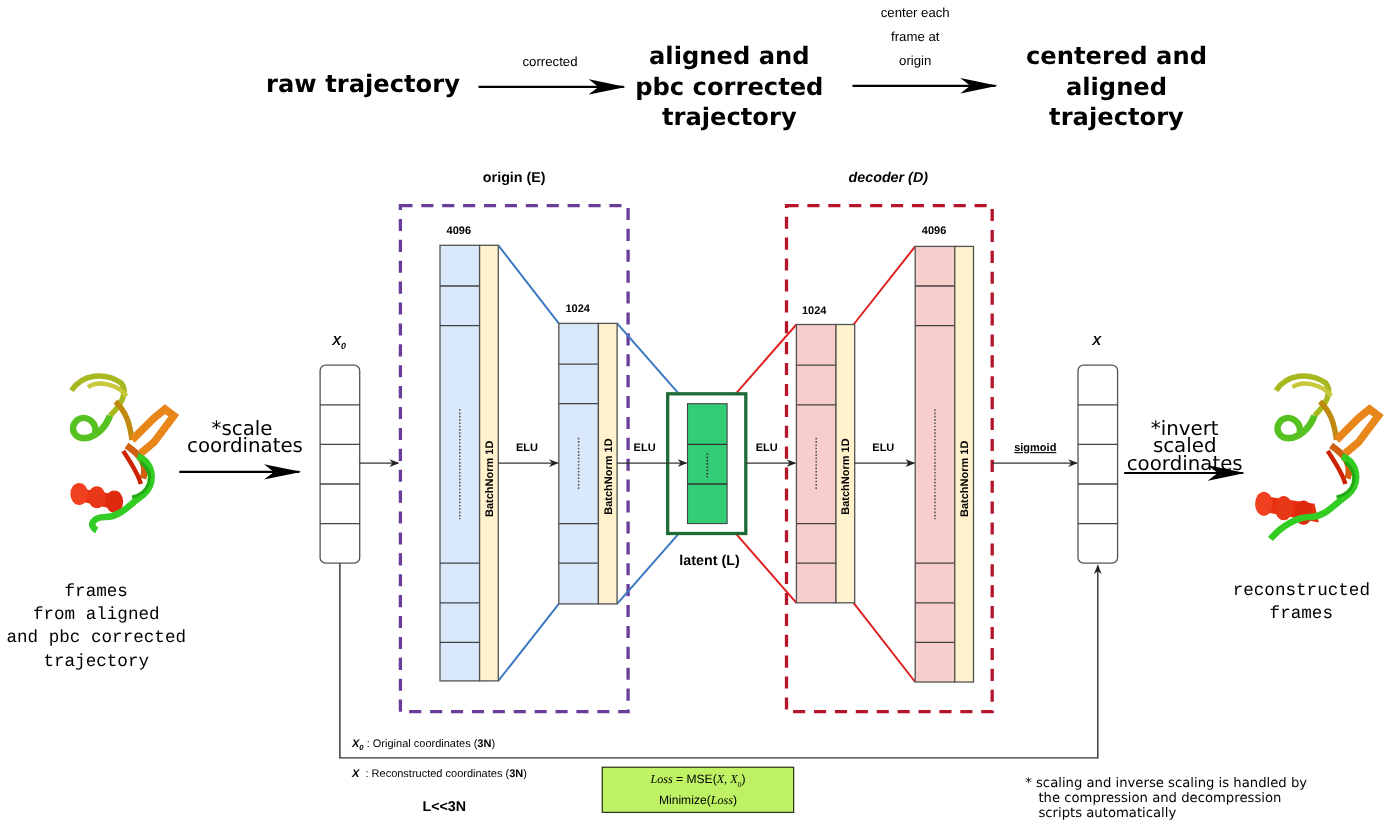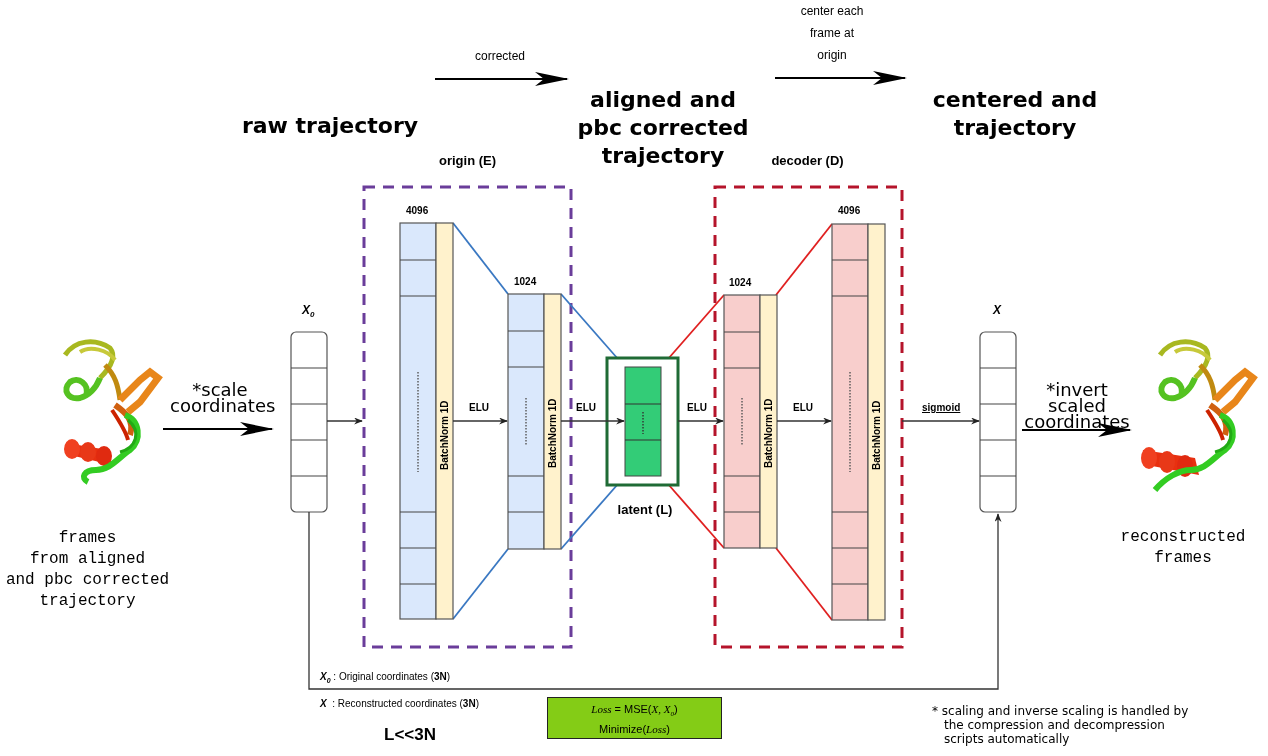--- a/index.html
+++ b/index.html
@@ -1,26 +1,26 @@
 <!DOCTYPE html>
 <html><head>
 <meta charset="utf-8">
 <style>
   html, body { margin: 0; padding: 0; background: #ffffff; }
   body { width: 1268px; height: 756px; position: relative; overflow: hidden; font-family: "DejaVu Sans", sans-serif; color: #000; }
   .abs { position: absolute; }
-  .title-bold { font-family: "DejaVu Sans", sans-serif; font-weight: bold; font-size: 22px; text-align: center; line-height: 28px; margin-top: 48px; }
+  .title-bold { font-family: "DejaVu Sans", sans-serif; font-weight: bold; font-size: 22px; text-align: center; line-height: 28px; }
   .step-label { font-family: Liberation Sans, sans-serif; font-size: 12px; text-align: center; line-height: 22px; }
   .net-label { font-family: "Liberation Sans", sans-serif; font-weight: bold; font-size: 13px; text-align: center; }
   .small-bold { font-family: "Liberation Sans", sans-serif; font-weight: bold; font-size: 10px; }
   .caption { font-family: Liberation Mono, monospace; font-size: 16px; text-align: center; line-height: 21px; }
   .arrow-label { font-family: "DejaVu Sans", sans-serif; font-size: 18px; text-align: center; line-height: 16px; }
   .legend { font-family: "Liberation Sans", sans-serif; font-size: 10px; }
   .note { font-family: "DejaVu Sans", sans-serif; font-size: 12px; line-height: 14px; }
-  .loss-box { border: 1.5px solid #222; background: #84cc16; font-family: "Liberation Serif", serif; font-size: 11px; text-align: center; line-height: 15px; }
+  .loss-box { border: 1.5px solid #222; background: #bef264; font-family: "Liberation Serif", serif; font-size: 11px; text-align: center; line-height: 15px; }
   svg text { font-family: "Liberation Sans", sans-serif; }
   .bn-text { font-family: "Liberation Sans", sans-serif; font-weight: bold; font-size: 10px; }
 </style>
 </head>
 <body>
 
 <div class="abs title-bold" style="left:235px; top:64px; width:190px;">raw trajectory</div>
 
 <div class="abs step-label" style="left:430px; top:45px; width:140px;">corrected</div>
 
@@ -31,20 +31,21 @@
 </div>
 
 <div class="abs step-label" style="left:772px; top:0px; width:120px;">
   <div>center each</div>
   <div>frame at</div>
   <div>origin</div>
 </div>
 
 <div class="abs title-bold" style="left:915px; top:38px; width:200px;">
   <div>centered and</div>
+  <div>aligned</div>
   <div>trajectory</div>
 </div>
 
 <svg class="abs" style="left:0; top:0;" width="1268" height="756" viewBox="0 0 1268 756">
   <defs>
     <marker id="bigArrow" viewBox="0 0 20 12" refX="18" refY="6" markerWidth="20" markerHeight="12" markerUnits="userSpaceOnUse" orient="auto">
       <path d="M0,0 L20,6 L0,12 L6,6 Z" fill="#000"></path>
     </marker>
     <marker id="smallArrow" viewBox="0 0 10 8" refX="9" refY="4" markerWidth="9" markerHeight="7" markerUnits="userSpaceOnUse" orient="auto">
       <path d="M0,0 L10,4 L0,8 L3,4 Z" fill="#222"></path>
@@ -198,21 +199,21 @@
     <path d="M128,420 C142,432 136,448 120,452" fill="none" stroke="#22aa15" stroke-width="3"></path>
   </g>
 
   <text class="bn-text" transform="translate(448,470) rotate(-90)" font-weight="bold" font-size="10">BatchNorm 1D</text>
   <text class="bn-text" transform="translate(556,468) rotate(-90)" font-weight="bold" font-size="10">BatchNorm 1D</text>
   <text class="bn-text" transform="translate(772,468) rotate(-90)" font-weight="bold" font-size="10">BatchNorm 1D</text>
   <text class="bn-text" transform="translate(880,470) rotate(-90)" font-weight="bold" font-size="10">BatchNorm 1D</text>
 </svg>
 
 <div class="abs net-label" style="left:395px; top:153px; width:145px;">origin (E)</div>
-<div class="abs net-label" style="left:735px; top:153px; width:145px;">decoder (D)</div>
+<div class="abs net-label" style="left:735px; top:153px; width:145px;font-style:italic;">decoder (D)</div>
 
 <div class="abs small-bold" style="left:406px; top:205px;">4096</div>
 <div class="abs small-bold" style="left:514px; top:276px;">1024</div>
 <div class="abs small-bold" style="left:729px; top:277px;">1024</div>
 <div class="abs small-bold" style="left:838px; top:205px;">4096</div>
 
 <div class="abs small-bold" style="left:469px; top:402px;">ELU</div>
 <div class="abs small-bold" style="left:576px; top:402px;">ELU</div>
 <div class="abs small-bold" style="left:687px; top:402px;">ELU</div>
 <div class="abs small-bold" style="left:793px; top:402px;">ELU</div>
@@ -244,21 +245,21 @@
   <div>reconstructed</div>
   <div>frames</div>
 </div>
 
 <div class="abs legend" style="left:320px; top:671px;">
   <b><i>X</i><sub><i style="font-size:7px;">0</i></sub></b><span> : Original coordinates (</span><b>3N</b><span>)</span>
 </div>
 <div class="abs legend" style="left:320px; top:698px;">
   <b><i>X</i></b><span style="white-space:pre;">  : Reconstructed coordinates (</span><b>3N</b><span>)</span>
 </div>
-<div class="abs" style="left:384px; top:725px; font-family:'Liberation Sans',sans-serif; font-weight:bold; font-size:17px;">L&lt;&lt;3N</div>
+<div class="abs" style="left:384px; top:725px; font-family:'Liberation Sans',sans-serif; font-weight:bold; font-size:13px;">L&lt;&lt;3N</div>
 
 <div class="abs loss-box" style="left:547px; top:697px; width:175px; height:42px; padding-top:4px; box-sizing:border-box;">
   <div>
     <i>Loss</i><span style="font-family:'Liberation Sans',sans-serif;"> = MSE(</span><i>X, X</i><sub><i style="font-size:7px;">0</i></sub><span style="font-family:'Liberation Sans',sans-serif;">)</span>
   </div>
   <div>
     <span style="font-family:'Liberation Sans',sans-serif;">Minimize(</span><i>Loss</i><span style="font-family:'Liberation Sans',sans-serif;">)</span>
   </div>
 </div>
 

